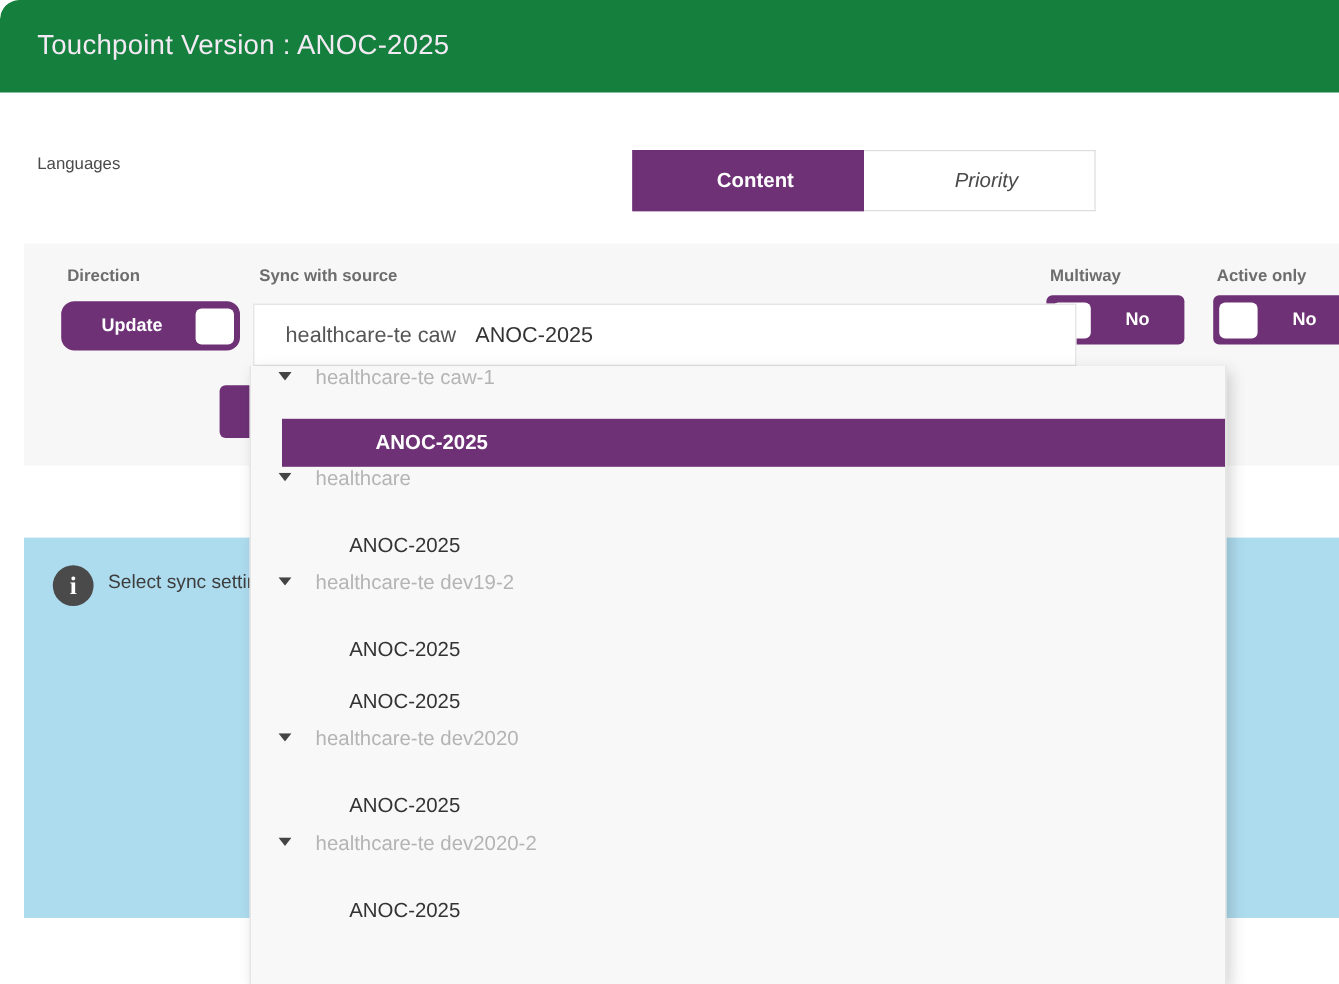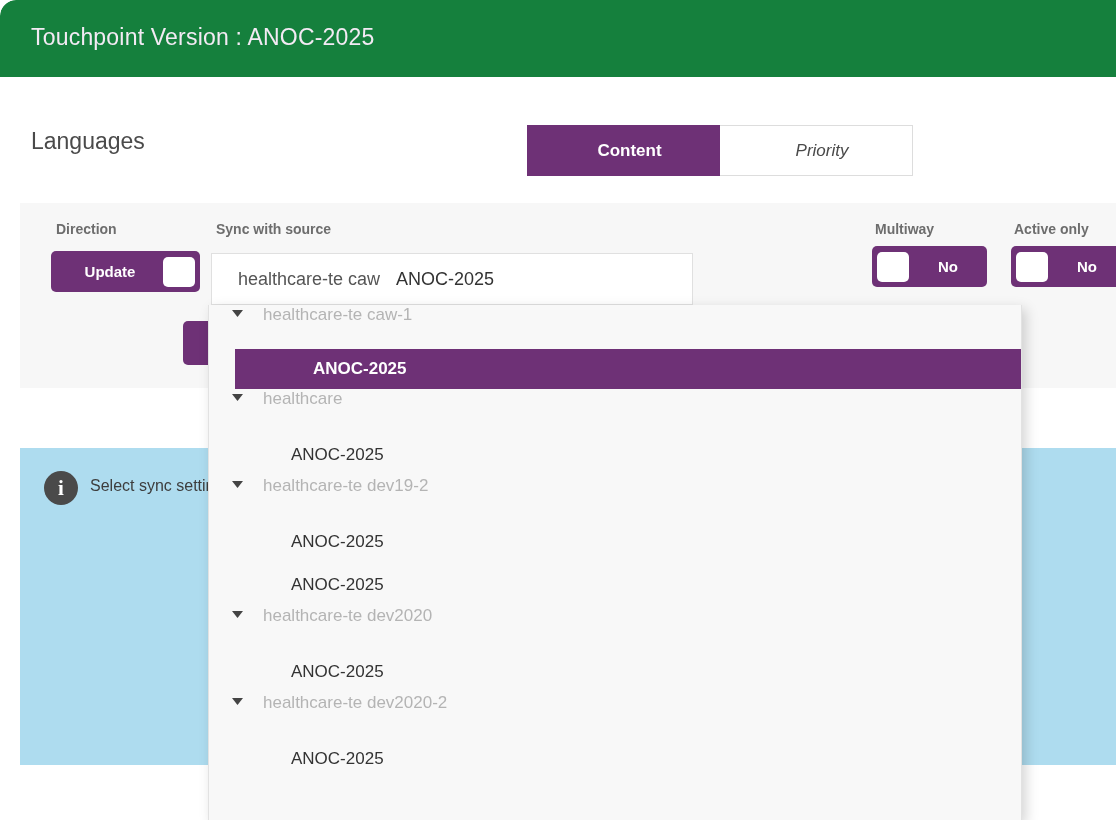--- a/index.html
+++ b/index.html
@@ -95,21 +95,21 @@
   }
   #label-direction { left: 36px; top: 18px; }
   #label-sync      { left: 196px; top: 18px; }
   #label-multiway  { left: 855px; top: 18px; }
   #label-activeonly{ left: 994px; top: 18px; }
 
   #label-languages {
     position: absolute;
     left: 31px;
     top: 128px;
-    font-size: 23px;
+    font-size: 14px;
     color: #4a4a4a;
     white-space: nowrap;
   }
 
   
   .toggle {
     position: absolute;
     height: 41px;
     background: #6e3176;
     border-radius: 5px;
@@ -127,20 +127,21 @@
     color: #ffffff;
     font-size: 15px;
     font-weight: bold;
     flex: 1 1 auto;
     text-align: center;
     white-space: nowrap;
   }
   #toggle-direction {
     left: 31px; top: 48px; width: 144px;
     padding: 0 5px 0 0;
+    border-radius: 11px;
   }
   #toggle-direction .tlabel { padding-left: 6px; }
   #toggle-multiway {
     left: 852px; top: 43px; width: 110px;
     padding: 0 0 0 5px;
   }
   #toggle-activeonly {
     left: 991px; top: 43px; width: 110px;
     padding: 0 0 0 5px;
   }
@@ -154,21 +155,21 @@
     height: 44px;
     background: #6e3176;
     border-radius: 5px;
   }
 
   
   #sync-input {
     position: absolute;
     left: 211px;
     top: 253px;
-    width: 482px;
+    width: 686px;
     height: 52px;
     box-sizing: border-box;
     background: #ffffff;
     border: 1px solid #e0e0e0;
     display: flex;
     align-items: center;
     padding-left: 26px;
     gap: 16px;
     z-index: 40;
   }

